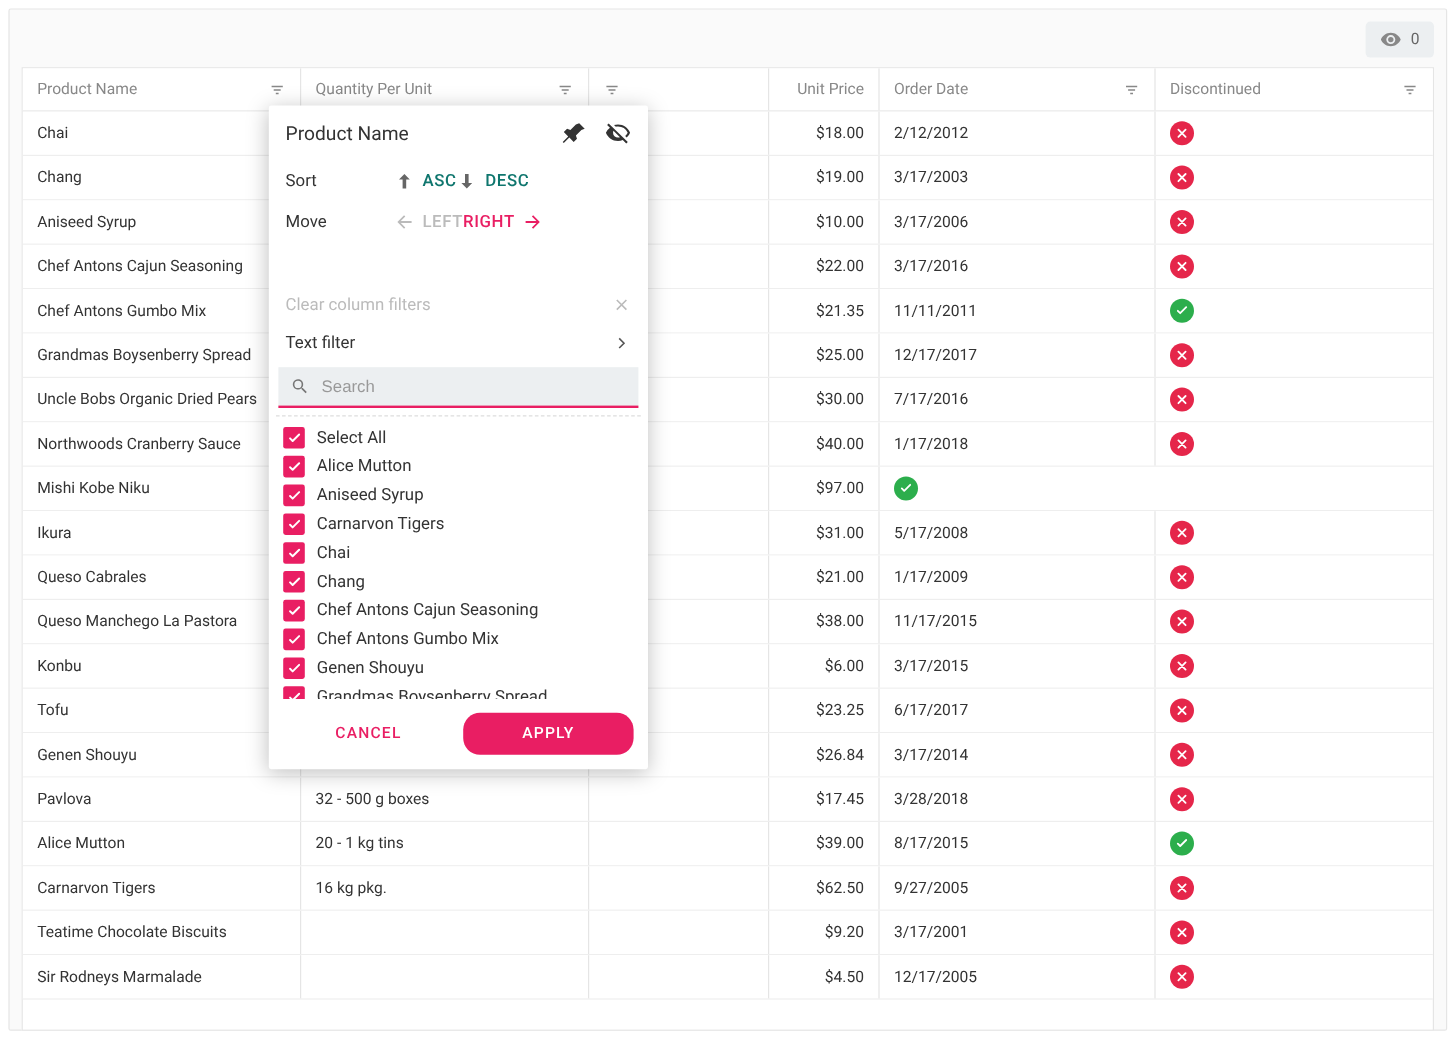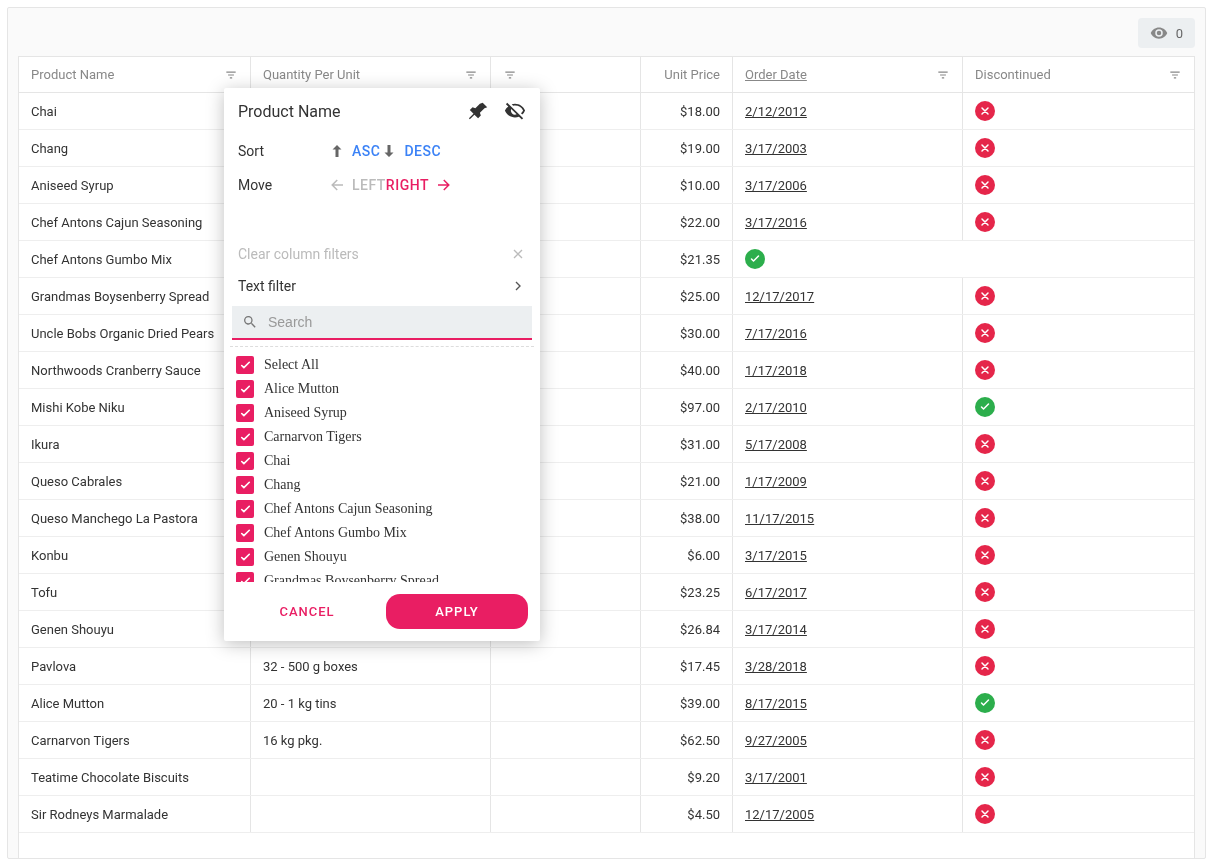--- a/index.html
+++ b/index.html
@@ -19,21 +19,21 @@
   .hcell .filter-icon { width: 14px; height: 14px; fill: #888; flex-shrink: 0; }
   
   .body-row { display: flex; border-bottom: 1px solid #eee; background: #fff; }
   .bcell { padding: 8px 12px; color: #333; font-size: 13px; display: flex; align-items: center; }
   .bcell.right { justify-content: flex-end; }
   
   .col-name { width: 232px; border-right: 1px solid #e5e5e5; }
   .col-qty { width: 240px; border-right: 1px solid #e5e5e5; }
   .col-ph { width: 150px; border-right: 1px solid #e5e5e5; }
   .col-price { width: 92px; border-right: 1px solid #e5e5e5; }
-  .col-date { width: 230px; border-right: 1px solid #e5e5e5; text-decoration: underline; }
+  .col-date { width: 230px; border-right: 1px solid #e5e5e5; }
   .col-disc { flex: 1; }
   
   .header-row .col-name,
   .header-row .col-qty,
   .header-row .col-ph,
   .header-row .col-price,
   .header-row .col-date,
   .header-row .col-disc { border-right: 1px solid #e5e5e5; }
   .header-row .col-disc { border-right: none; }
   
@@ -55,41 +55,41 @@
   }
   .popup-header { display: flex; align-items: center; justify-content: space-between; padding: 12px 14px; }
   .popup-title { font-size: 16px; color: #333; }
   .popup-header-icons { display: flex; gap: 14px; }
   .popup-header-icons svg { width: 22px; height: 22px; fill: #333; cursor: pointer; }
   
   .popup-row { display: flex; align-items: center; padding: 8px 14px; color: #333; font-size: 14px; }
   .popup-row .label { flex: 0 0 90px; }
   .popup-row .opt { display: flex; align-items: center; gap: 6px; font-weight: 500; letter-spacing: 0.5px; cursor: pointer; }
   .popup-row .opt svg { width: 18px; height: 18px; }
-  .popup-row .opt.muted { color: #3b82f6; }
+  .popup-row .opt.muted { color: #0f766e; }
   .popup-row .opt.muted svg { fill: #666; }
   .popup-row .opt.disabled { color: #bbb; }
   .popup-row .opt.disabled svg { fill: #bbb; }
   .popup-row .opt.pink { color: #E91E63; }
   .popup-row .opt.pink svg { fill: #E91E63; }
   .sort-row .opt:first-child { margin-left: 30px; margin-right: 40px; }
   .move-row .opt:first-child { margin-left: 30px; margin-right: 40px; }
   
   .clear-row { display: flex; align-items: center; justify-content: space-between; padding: 8px 14px; color: #bbb; font-size: 14px; margin-top: 36px; }
   .clear-row svg { width: 16px; height: 16px; fill: #bbb; }
   
   .textfilter-row { display: flex; align-items: flex-start; justify-content: space-between; padding: 8px 14px; color: #333; font-size: 14px; cursor: pointer; }
   .textfilter-row svg { width: 16px; height: 16px; fill: #555; }
   
   .search-wrap { margin: 4px 8px 0 8px; background: #eceff1; display: flex; align-items: center; padding: 8px 10px; border-bottom: 2px solid #E91E63; }
   .search-wrap svg { width: 16px; height: 16px; fill: #777; margin-right: 10px; }
   .search-wrap input { border: none; background: transparent; outline: none; font-size: 14px; flex: 1; color: #333; }
   .search-wrap input::placeholder { color: #999; }
   
-  .check-list { margin: 6px 6px 0 6px; border-top: 1px dashed #ddd; padding-top: 6px; height: 236px; overflow-y: scroll; font-family: Liberation Serif, serif; }
+  .check-list { margin: 6px 6px 0 6px; border-top: 1px dashed #ddd; padding-top: 6px; height: 236px; overflow-y: scroll; }
   .check-list::-webkit-scrollbar { width: 10px; }
   .check-list::-webkit-scrollbar-thumb { background: #bbb; border-radius: 6px; }
   .check-item { display: flex; align-items: center; gap: 10px; padding: 3px 6px; cursor: pointer; }
   .check-box { width: 18px; height: 18px; background: #E91E63; border-radius: 2px; display: flex; align-items: center; justify-content: center; flex-shrink: 0; }
   .check-box svg { width: 13px; height: 13px; fill: #fff; }
   .check-item span { font-size: 14px; color: #333; }
   
   .popup-footer { display: flex; padding: 12px; gap: 8px; }
   .btn-cancel { flex: 1; text-align: center; padding: 10px 0; color: #E91E63; font-weight: 500; letter-spacing: 1px; cursor: pointer; font-size: 13px; }
   .btn-apply { flex: 1; text-align: center; padding: 10px 0; background: #E91E63; color: #fff; font-weight: 500; letter-spacing: 1px; border-radius: 14px; cursor: pointer; font-size: 13px; }
@@ -199,20 +199,21 @@
                   <path d="M18 6L6 18M6 6l12 12" stroke="#fff" stroke-width="3" fill="none" stroke-linecap="round"></path>
                 </svg>
               </div>
             </div>
           </div>
           <div class="body-row">
             <div class="bcell col-name">Chef Antons Gumbo Mix</div>
             <div class="bcell col-qty"></div>
             <div class="bcell col-ph"></div>
             <div class="bcell col-price right">$21.35</div>
+            <div class="bcell col-date">11/11/2011</div>
             <div class="bcell col-disc">
               <div class="status-icon status-green">
                 <svg viewBox="0 0 24 24">
                   <path d="M5 12l4 4L19 6" stroke="#fff" stroke-width="3" fill="none" stroke-linecap="round" stroke-linejoin="round"></path>
                 </svg>
               </div>
             </div>
           </div>
           <div class="body-row">
             <div class="bcell col-name">Grandmas Boysenberry Spread</div>
@@ -254,21 +255,20 @@
                   <path d="M18 6L6 18M6 6l12 12" stroke="#fff" stroke-width="3" fill="none" stroke-linecap="round"></path>
                 </svg>
               </div>
             </div>
           </div>
           <div class="body-row">
             <div class="bcell col-name">Mishi Kobe Niku</div>
             <div class="bcell col-qty"></div>
             <div class="bcell col-ph"></div>
             <div class="bcell col-price right">$97.00</div>
-            <div class="bcell col-date">2/17/2010</div>
             <div class="bcell col-disc">
               <div class="status-icon status-green">
                 <svg viewBox="0 0 24 24">
                   <path d="M5 12l4 4L19 6" stroke="#fff" stroke-width="3" fill="none" stroke-linecap="round" stroke-linejoin="round"></path>
                 </svg>
               </div>
             </div>
           </div>
           <div class="body-row">
             <div class="bcell col-name">Ikura</div>

